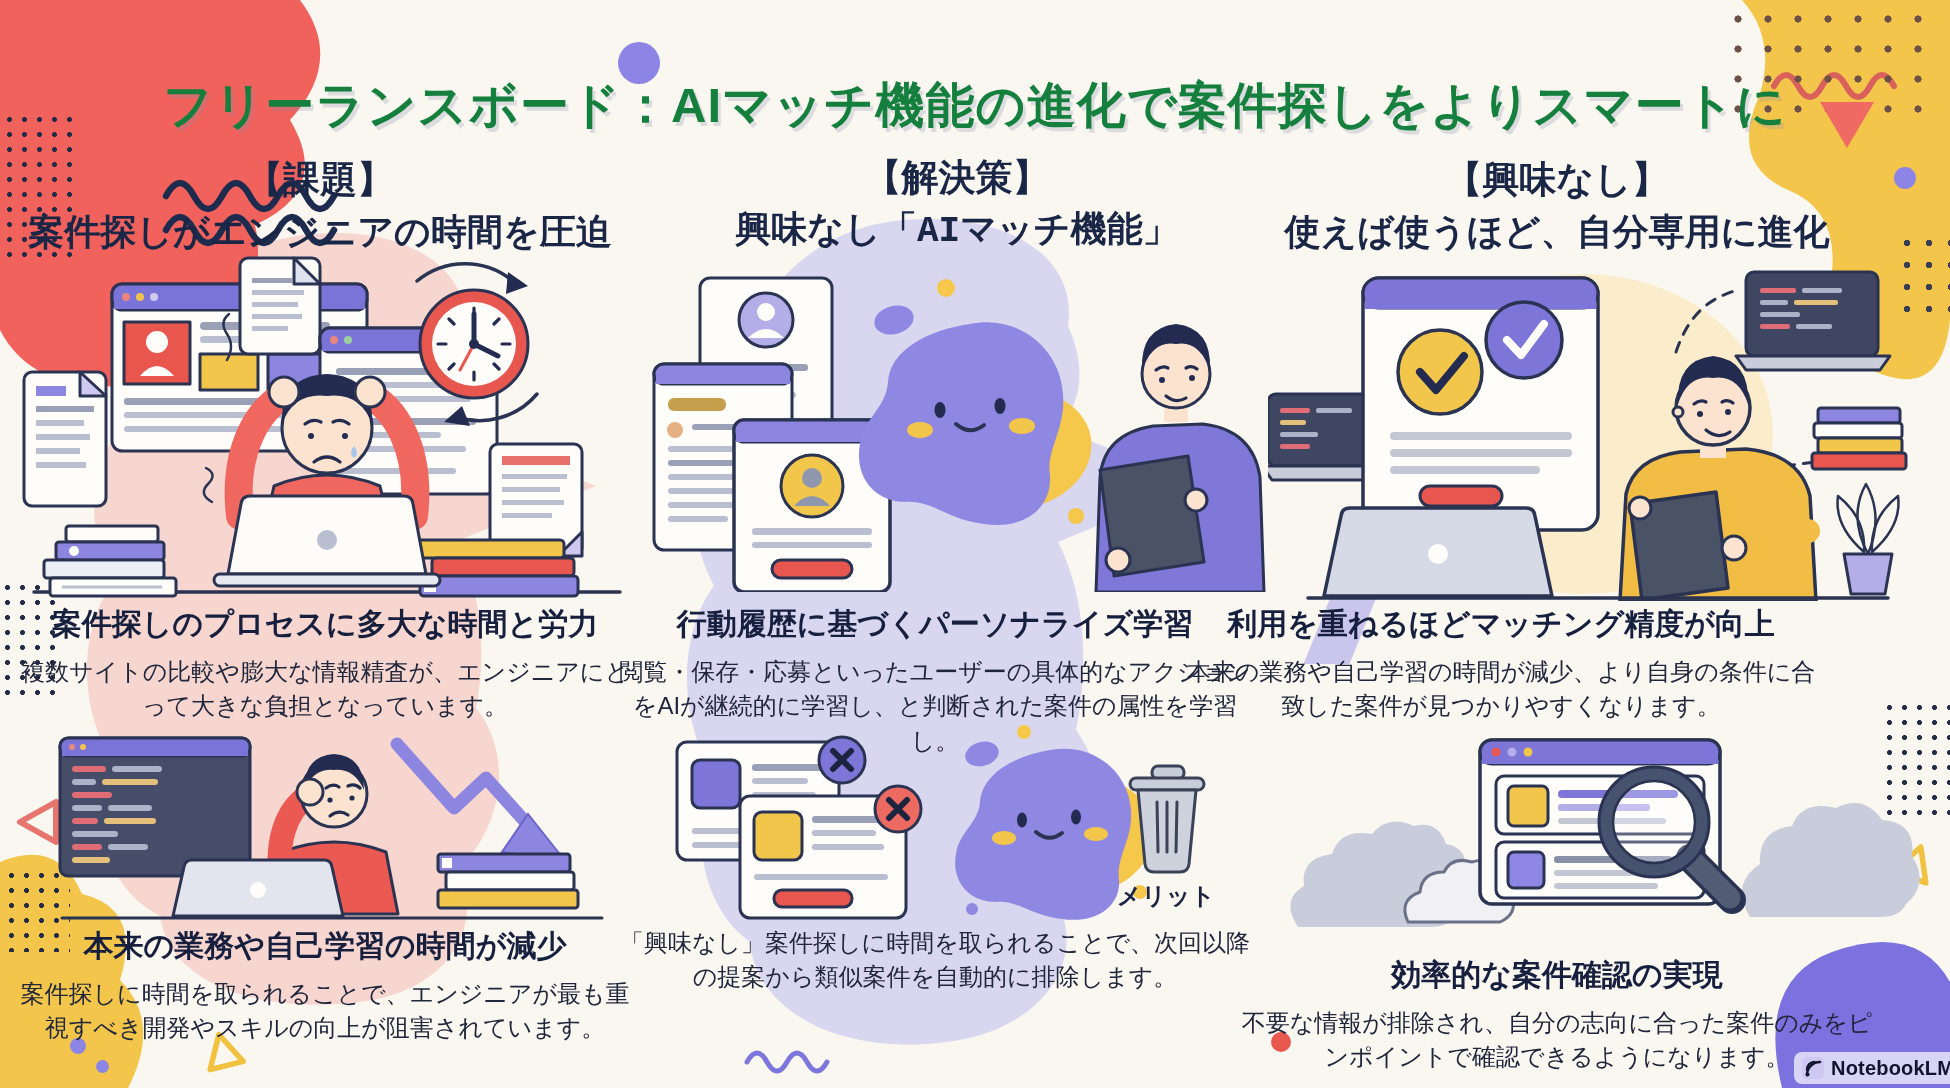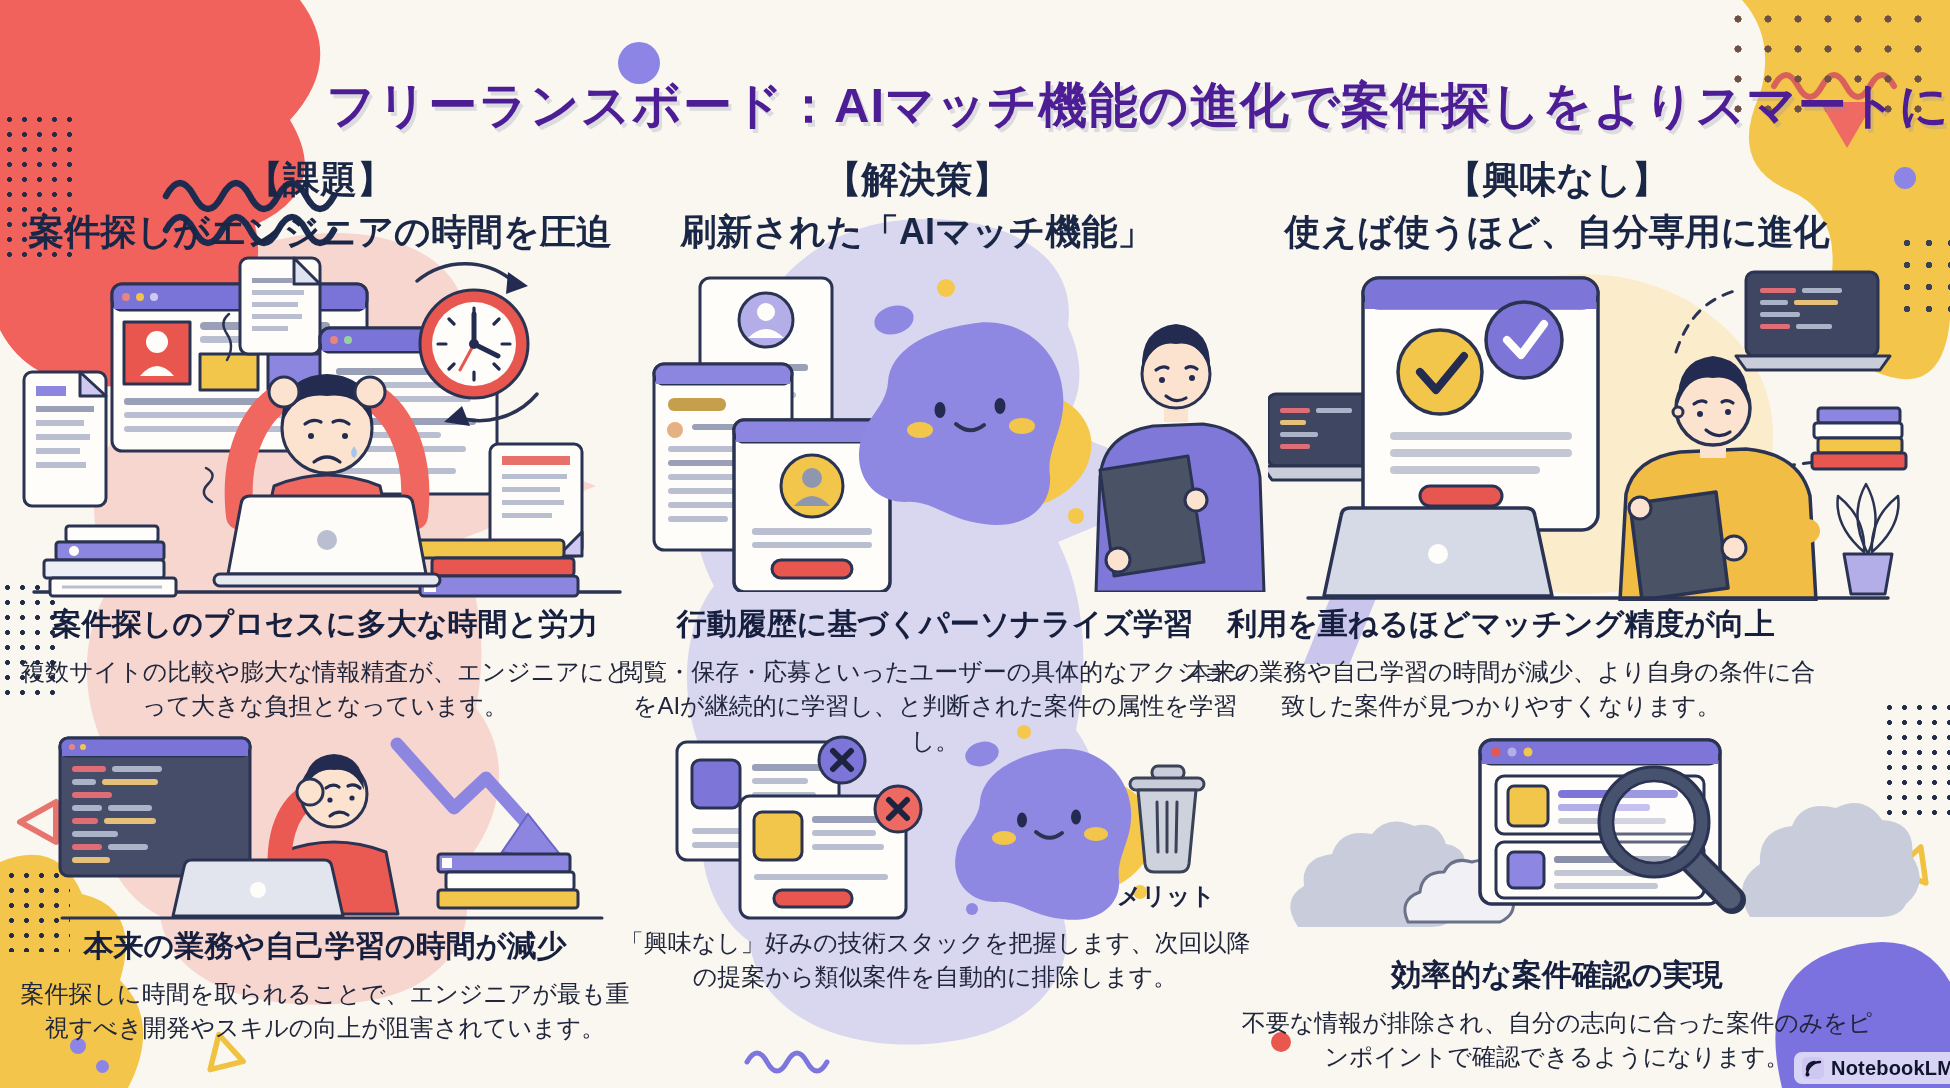--- a/index.html
+++ b/index.html
@@ -1,20 +1,20 @@
 <!DOCTYPE html>
 <html lang="ja"><head>
 <meta charset="utf-8">
 <style>
   html,body{margin:0;padding:0;background:#e8e6e0;}
   .canvas{position:relative;width:1950px;height:1088px;overflow:hidden;
           background:#faf7f1;font-family:"Liberation Sans","DejaVu Sans",sans-serif;}
   
-  .title{position:absolute;top:40px;left:0;width:100%;text-align:right;
-         font-size:49px;font-weight:800;color:#4c1d95;letter-spacing:1px;z-index:6;
+  .title{position:absolute;top:40px;left:0;width:100%;text-align:center;
+         font-size:49px;font-weight:800;color:#15803d;letter-spacing:1px;z-index:6;
          text-shadow:3px 4px 0 rgba(130,140,170,0.25);}
   .col-head{position:absolute;top:154px;width:680px;text-align:center;z-index:6;color:#1a2646;}
   .col-tag{font-size:37px;font-weight:800;line-height:52px;}
   .col-sub{font-size:36px;font-weight:800;line-height:52px;}
   .sec{position:absolute;width:680px;text-align:center;z-index:6;}
   .sec-h{font-size:30px;font-weight:800;color:#161f3d;margin:0 0 10px 0;}
   .sec-b{font-size:24px;line-height:1.43;color:#20263b;margin:0;padding:0 24px;font-weight:500;}
   .interest-label{position:absolute;left:1076px;top:880px;width:180px;text-align:center;
                   font-size:24px;font-weight:800;color:#1c2340;z-index:6;}
   
@@ -104,43 +104,43 @@
   <svg class="blob-svg" style="left:616px;top:212px;" width="590" height="855" viewBox="0 0 590 855">
     <path fill="#d9d6f0" d="M288,8 C392,0 462,44 452,114 C472,158 464,194 442,216 L582,272 L442,330 C468,380 474,452 460,518 C500,572 484,652 442,692 C470,748 428,818 330,830 C226,844 140,800 134,730 C84,694 74,618 98,564 C60,504 64,418 98,374 C64,310 74,230 124,194 C114,104 184,16 288,8 Z"></path>
   </svg>
 
   <h1 class="title">フリーランスボード：AIマッチ機能の進化で案件探しをよりスマートに</h1>
 
   <div class="col-head" style="left:-20px;">
     <div class="col-tag">【課題】</div>
     <div class="col-sub">案件探しがエンジニアの時間を圧迫</div>
   </div>
-  <div class="col-head" style="left:577px;">
+  <div class="col-head" style="left:617px;font-family:Liberation Mono, monospace;">
     <div class="col-tag">【解決策】</div>
-    <div class="col-sub">刷新された「AIマッチ機能」</div>
+    <div class="col-sub">興味なし「AIマッチ機能」</div>
   </div>
   <div class="col-head" style="left:1217px;">
     <div class="col-tag">【興味なし】</div>
     <div class="col-sub">使えば使うほど、自分専用に進化</div>
   </div>
 
   <div class="sec" style="left:-15px;top:604px;">
     <p class="sec-h">案件探しのプロセスに多大な時間と労力</p>
     <p class="sec-b">複数サイトの比較や膨大な情報精査が、エンジニアにとって大きな負担となっています。</p>
   </div>
   <div class="sec" style="left:-15px;top:926px;">
     <p class="sec-h">本来の業務や自己学習の時間が減少</p>
     <p class="sec-b">案件探しに時間を取られることで、エンジニアが最も重視すべき開発やスキルの向上が阻害されています。</p>
   </div>
   <div class="sec" style="left:595px;top:604px;">
     <p class="sec-h">行動履歴に基づくパーソナライズ学習</p>
     <p class="sec-b">閲覧・保存・応募といったユーザーの具体的なアクションをAIが継続的に学習し、と判断された案件の属性を学習し。</p>
   </div>
   <div class="sec" style="left:595px;top:926px;">
-    <p class="sec-b">「興味なし」好みの技術スタックを把握します、次回以降の提案から類似案件を自動的に排除します。</p>
+    <p class="sec-b">「興味なし」案件探しに時間を取られることで、次回以降の提案から類似案件を自動的に排除します。</p>
   </div>
   <div class="sec" style="left:1161px;top:604px;">
     <p class="sec-h">利用を重ねるほどマッチング精度が向上</p>
     <p class="sec-b">本来の業務や自己学習の時間が減少、より自身の条件に合致した案件が見つかりやすくなります。</p>
   </div>
   <div class="sec" style="left:1217px;top:955px;text-align:center;">
     <p class="sec-h">効率的な案件確認の実現</p>
     <p class="sec-b">不要な情報が排除され、自分の志向に合った案件のみをピンポイントで確認できるようになります。</p>
   </div>
 

